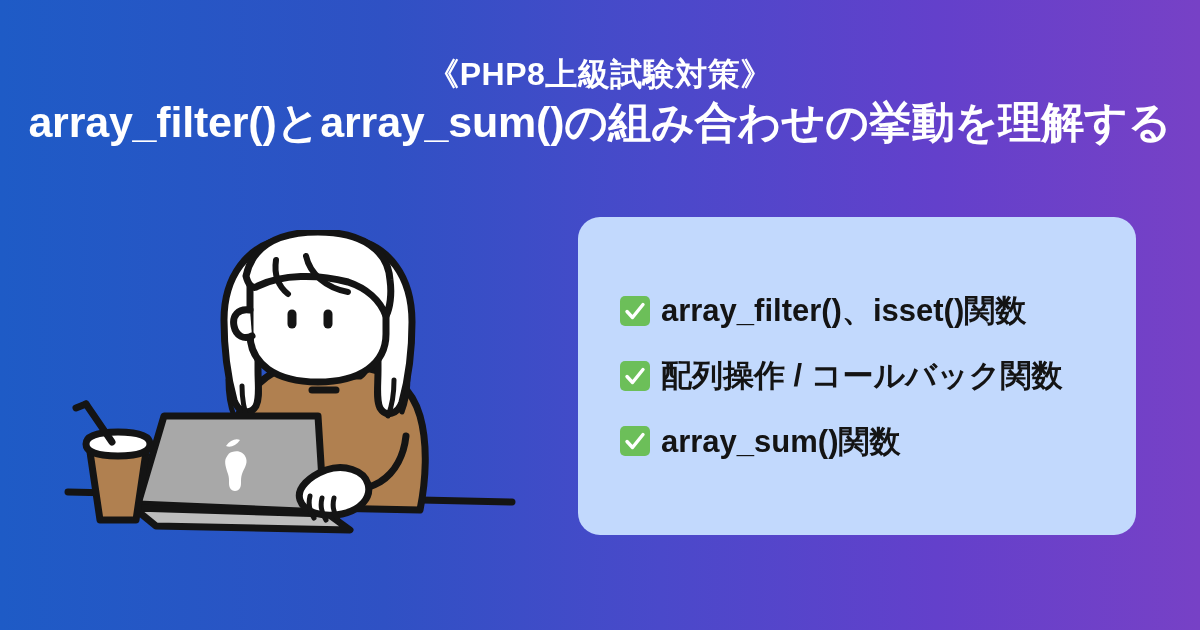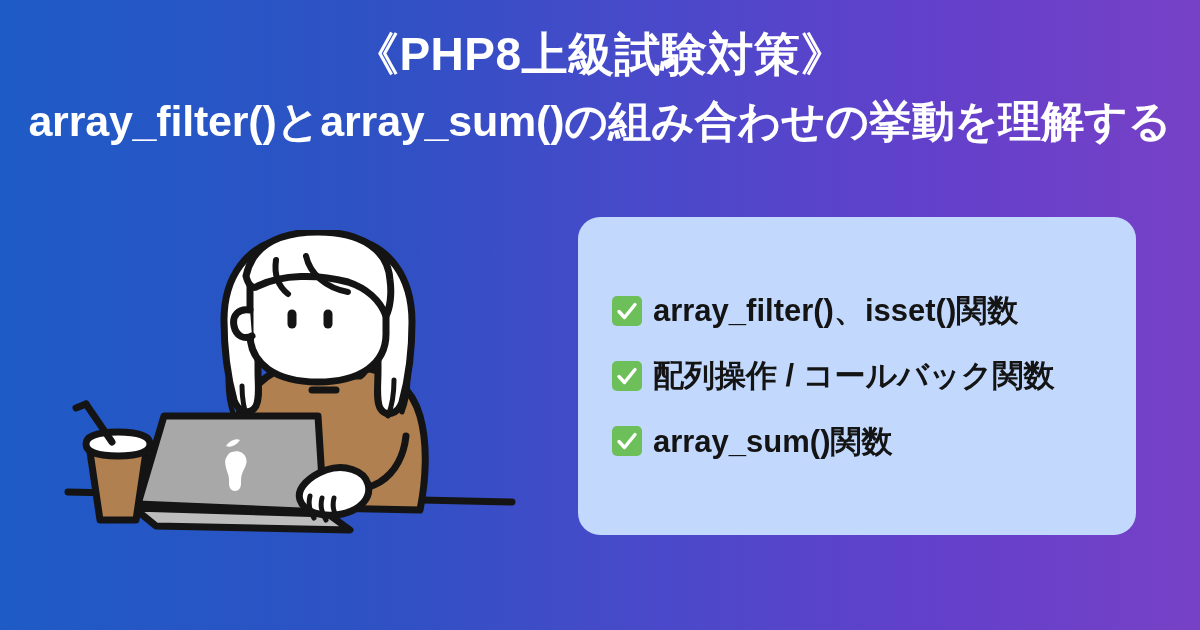--- a/index.html
+++ b/index.html
@@ -22,54 +22,55 @@
   
   .headings {
     position: absolute;
     top: 26px;
     left: 0;
     width: 1200px;
     text-align: center;
     color: #ffffff;
   }
   .title-line1 {
-    font-size: 46px;
+    font-size: 32px;
     font-weight: bold;
     line-height: 1.25;
     letter-spacing: 0.5px;
     white-space: nowrap;
+    margin-top: 28px;
   }
   .title-line2 {
     font-size: 43px;
     font-weight: bold;
     line-height: 1.3;
     letter-spacing: -0.2px;
     white-space: nowrap;
-    margin-top: 10px;
+    margin-top: 1px;
   }
 
   
   .card {
     position: absolute;
     left: 578px;
     top: 217px;
     width: 558px;
     height: 318px;
     background: #c2d9fd;
     border-radius: 22px;
     box-sizing: border-box;
     display: flex;
     flex-direction: column;
     justify-content: center;
     padding: 0 0 0 30px;
   }
   .check-row {
     display: flex;
     align-items: center;
-    margin: 14px 4px;
+    margin: 14px 12px;
   }
   .check-box {
     position: relative;
     flex: 0 0 auto;
     width: 30px;
     height: 30px;
     border-radius: 5px;
     background: #6cbf59;
     margin-right: 11px;
   }

